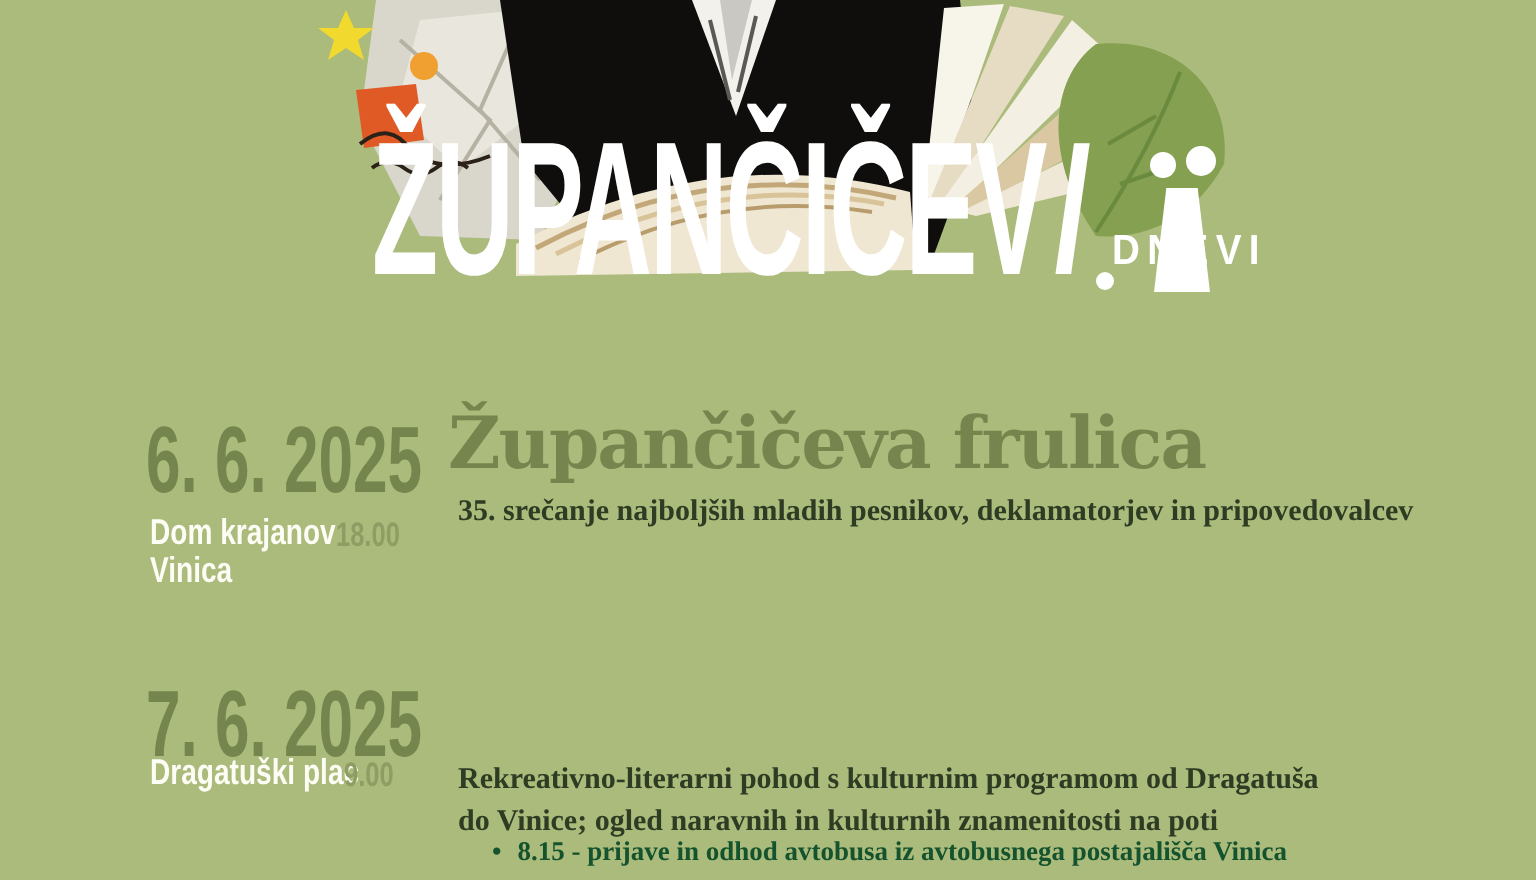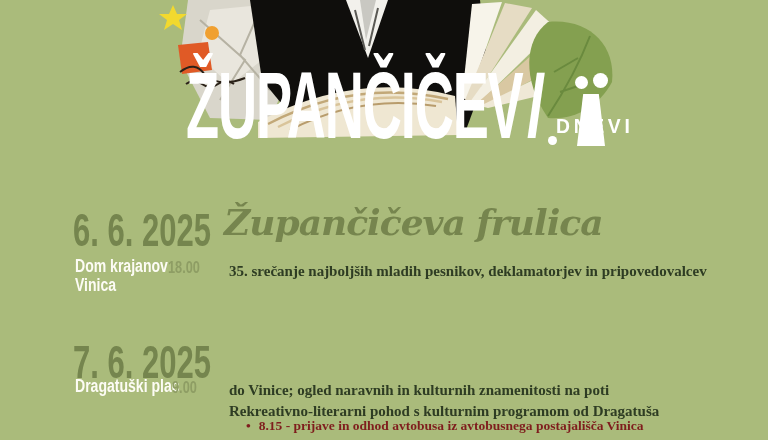--- a/index.html
+++ b/index.html
@@ -42,34 +42,34 @@
   }
   .ev1-venue{left:75px;top:257px;}
   .ev2-venue{left:75px;top:377px;}
   .time{
     position:absolute;color:#8e9d64;font-weight:bold;font-size:17px;
     transform:scaleX(0.75);transform-origin:left top;white-space:nowrap;
   }
   .ev1-time{left:168px;top:258px;}
   .ev2-time{left:172px;top:378px;}
   .script-title{
-    position:absolute;font-family:"DejaVu Serif",serif;font-style:italic;font-weight:bold;
+    position:absolute;font-family:"DejaVu Serif",serif;font-weight:bold;
     color:#76854e;font-size:36px;line-height:1;letter-spacing:-1px;white-space:nowrap;
   }
   .ev1-script{left:224px;top:204px;}
   .ev2-script{left:224px;top:338px;}
   .desc{
     position:absolute;font-family:"Liberation Serif",serif;font-weight:600;
     color:#2e3c23;font-size:15px;line-height:20.5px;white-space:nowrap;
   }
-  .ev1-desc{left:229px;top:261px;}
+  .ev1-desc{left:229px;top:246px;}
   .ev2-desc{left:229px;top:380px;}
   .bullet-line{
     position:absolute;left:246px;top:418px;
-    font-family:"Liberation Serif",serif;font-weight:600;color:#7f1d1d;font-size:13.5px;
+    font-family:"Liberation Serif",serif;font-weight:600;color:#14532d;font-size:13.5px;
     white-space:nowrap;
   }
   .bullet-dot{margin-right:8px;}
 </style>
 </head>
 <body>
 
 <div class="poster">
 
   <svg class="collage" viewBox="0 0 480 152">
@@ -139,20 +139,20 @@
   <div class="desc ev1-desc">
     <div>35. srečanje najboljših mladih pesnikov, deklamatorjev in pripovedovalcev</div>
   </div>
 
   <div class="ev-date ev2-date">7. 6. 2025</div>
   <div class="venue ev2-venue">
     <div>Dragatuški plac</div>
   </div>
   <div class="time ev2-time">9.00</div>
   <div class="desc ev2-desc">
+    <div>Rekreativno-literarni pohod s kulturnim programom od Dragatuša</div>
     <div>do Vinice; ogled naravnih in kulturnih znamenitosti na poti</div>
-    <div>Rekreativno-literarni pohod s kulturnim programom od Dragatuša</div>
   </div>
   <div class="bullet-line">
     <span class="bullet-dot">•</span><span>8.15 - prijave in odhod avtobusa iz avtobusnega postajališča Vinica</span>
   </div>
 
 </div>
 
 </body></html>

